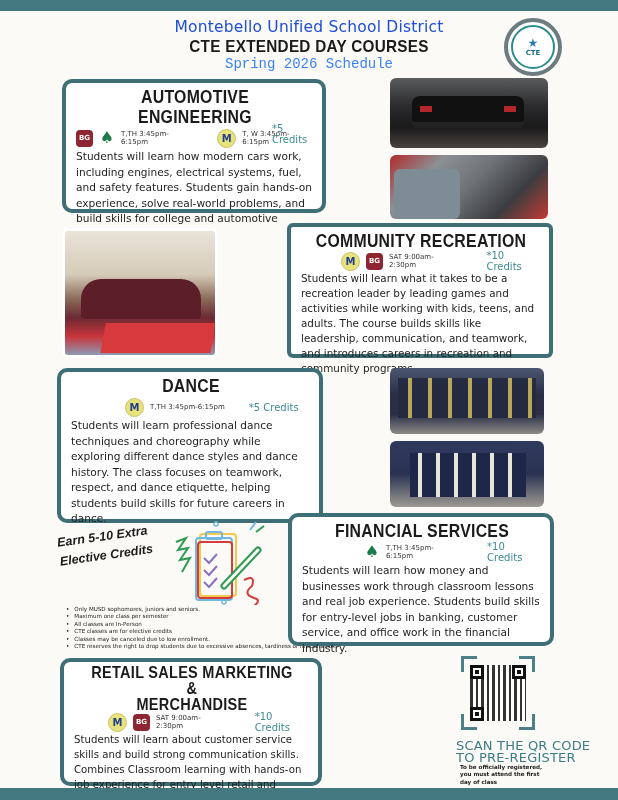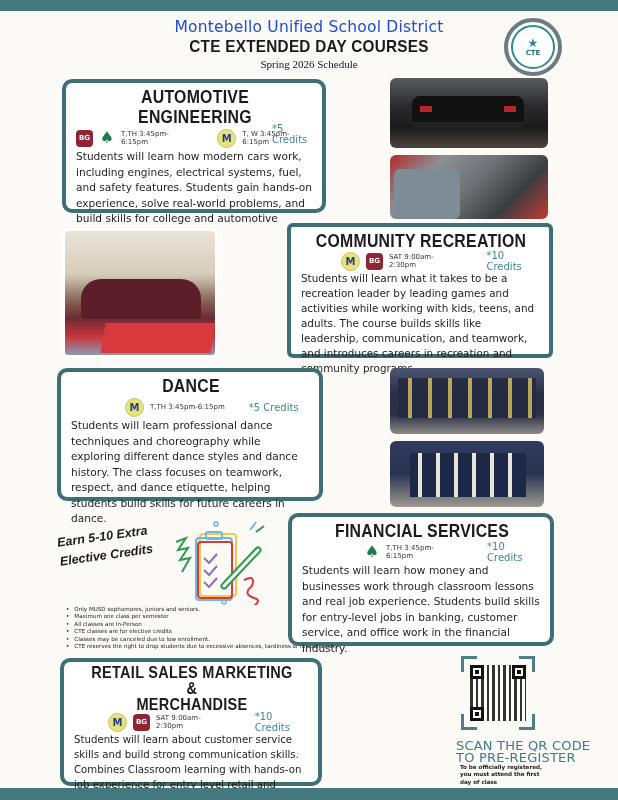--- a/index.html
+++ b/index.html
@@ -3,21 +3,21 @@
 <meta charset="utf-8">
 <style>
   * { box-sizing: border-box; margin: 0; padding: 0; }
   html, body { width: 618px; height: 800px; overflow: hidden; }
   body { background: #fbfaf6; font-family: "DejaVu Sans", sans-serif; position: relative; color: #1d1d1d; }
   .topbar { position: absolute; left: 0; top: 0; width: 618px; height: 11px; background: #43787e; }
   .bottombar { position: absolute; left: 0; top: 788px; width: 618px; height: 12px; background: #43787e; }
   .header { position: absolute; left: 0; top: 18px; width: 618px; text-align: center; }
   .h-district { font-family: "DejaVu Sans", sans-serif; font-size: 15.5px; color: #1d4ed8; letter-spacing: 0.2px; line-height: 19px; }
   .h-title { font-family: "Liberation Sans", sans-serif; font-weight: bold; font-size: 17px; color: #1a1a1a; letter-spacing: 0.3px; line-height: 19px; transform: scaleX(0.9); }
-  .h-sub { font-family: Liberation Serif, serif; font-size: 11px; color: #0f172a; line-height: 17px; }
+  .h-sub { font-family: Liberation Mono, monospace; font-size: 14px; color: #3b82f6; line-height: 17px; }
   .logo { position: absolute; left: 504px; top: 18px; width: 58px; height: 58px; border-radius: 50%; background: #fff; border: 4px solid #6b7b7f; display: flex; align-items: center; justify-content: center; }
   .logo-inner { width: 44px; height: 44px; border-radius: 50%; border: 2px solid #2d8b8f; display: flex; flex-direction: column; align-items: center; justify-content: center; position: relative; }
   .logo-star { color: #2a7db5; font-size: 12px; line-height: 12px; }
   .logo-text { font-size: 7px; color: #1f6e8c; font-weight: bold; }
   .card { position: absolute; background: #fff; border: 4px solid #3f6f76; border-radius: 10px; padding: 4px 8px 4px 10px; }
   .card-title { font-family: "Liberation Sans", sans-serif; font-weight: bold; font-size: 18px; text-align: center; color: #1b1b1b; transform: scaleX(0.88); line-height: 20px; letter-spacing: 0.3px; }
   .meta { display: flex; align-items: center; gap: 6px; font-size: 7px; color: #333; height: 22px; position: relative; }
   .credits { color: #3c8a93; font-size: 10px; }
   .desc { font-family: "DejaVu Sans", sans-serif; font-size: 10.6px; line-height: 15.5px; color: #1e1e1e; }
   .badge { display: inline-flex; align-items: center; justify-content: center; flex: 0 0 auto; text-align: right; }
@@ -92,21 +92,21 @@
   <div class="card-title">COMMUNITY RECREATION</div>
   <div class="meta" style="padding-left:40px; height:20px;">
     <span class="badge badge-m">M</span>
     <span class="badge badge-b">BG</span>
     <span style="margin-right:22px;">SAT 9:00am-2:30pm</span>
     <span class="credits">*10 Credits</span>
   </div>
   <div class="desc" style="font-size:10.4px; line-height:15px;">Students will learn what it takes to be a recreation leader by leading  games and activities while working with kids, teens, and adults. The course builds skills like leadership, communication, and teamwork, and introduces careers in recreation and community programs.</div>
 </div>
 
-<div class="card" style="left:57px; top:368px; width:266px; height:133px;">
+<div class="card" style="left:57px; top:368px; width:266px; height:155px;">
   <div class="card-title">DANCE</div>
   <div class="meta" style="padding-left:54px;">
     <span class="badge badge-m">M</span>
     <span style="margin-right:18px;">T,TH 3:45pm-6:15pm</span>
     <span class="credits">*5 Credits</span>
   </div>
   <div class="desc">Students will learn professional dance techniques and choreography while exploring different dance styles and dance history. The class focuses on teamwork, respect, and dance etiquette, helping students build skills for future careers in dance.</div>
 </div>
 
 <div class="photo ph-dance1"></div>

